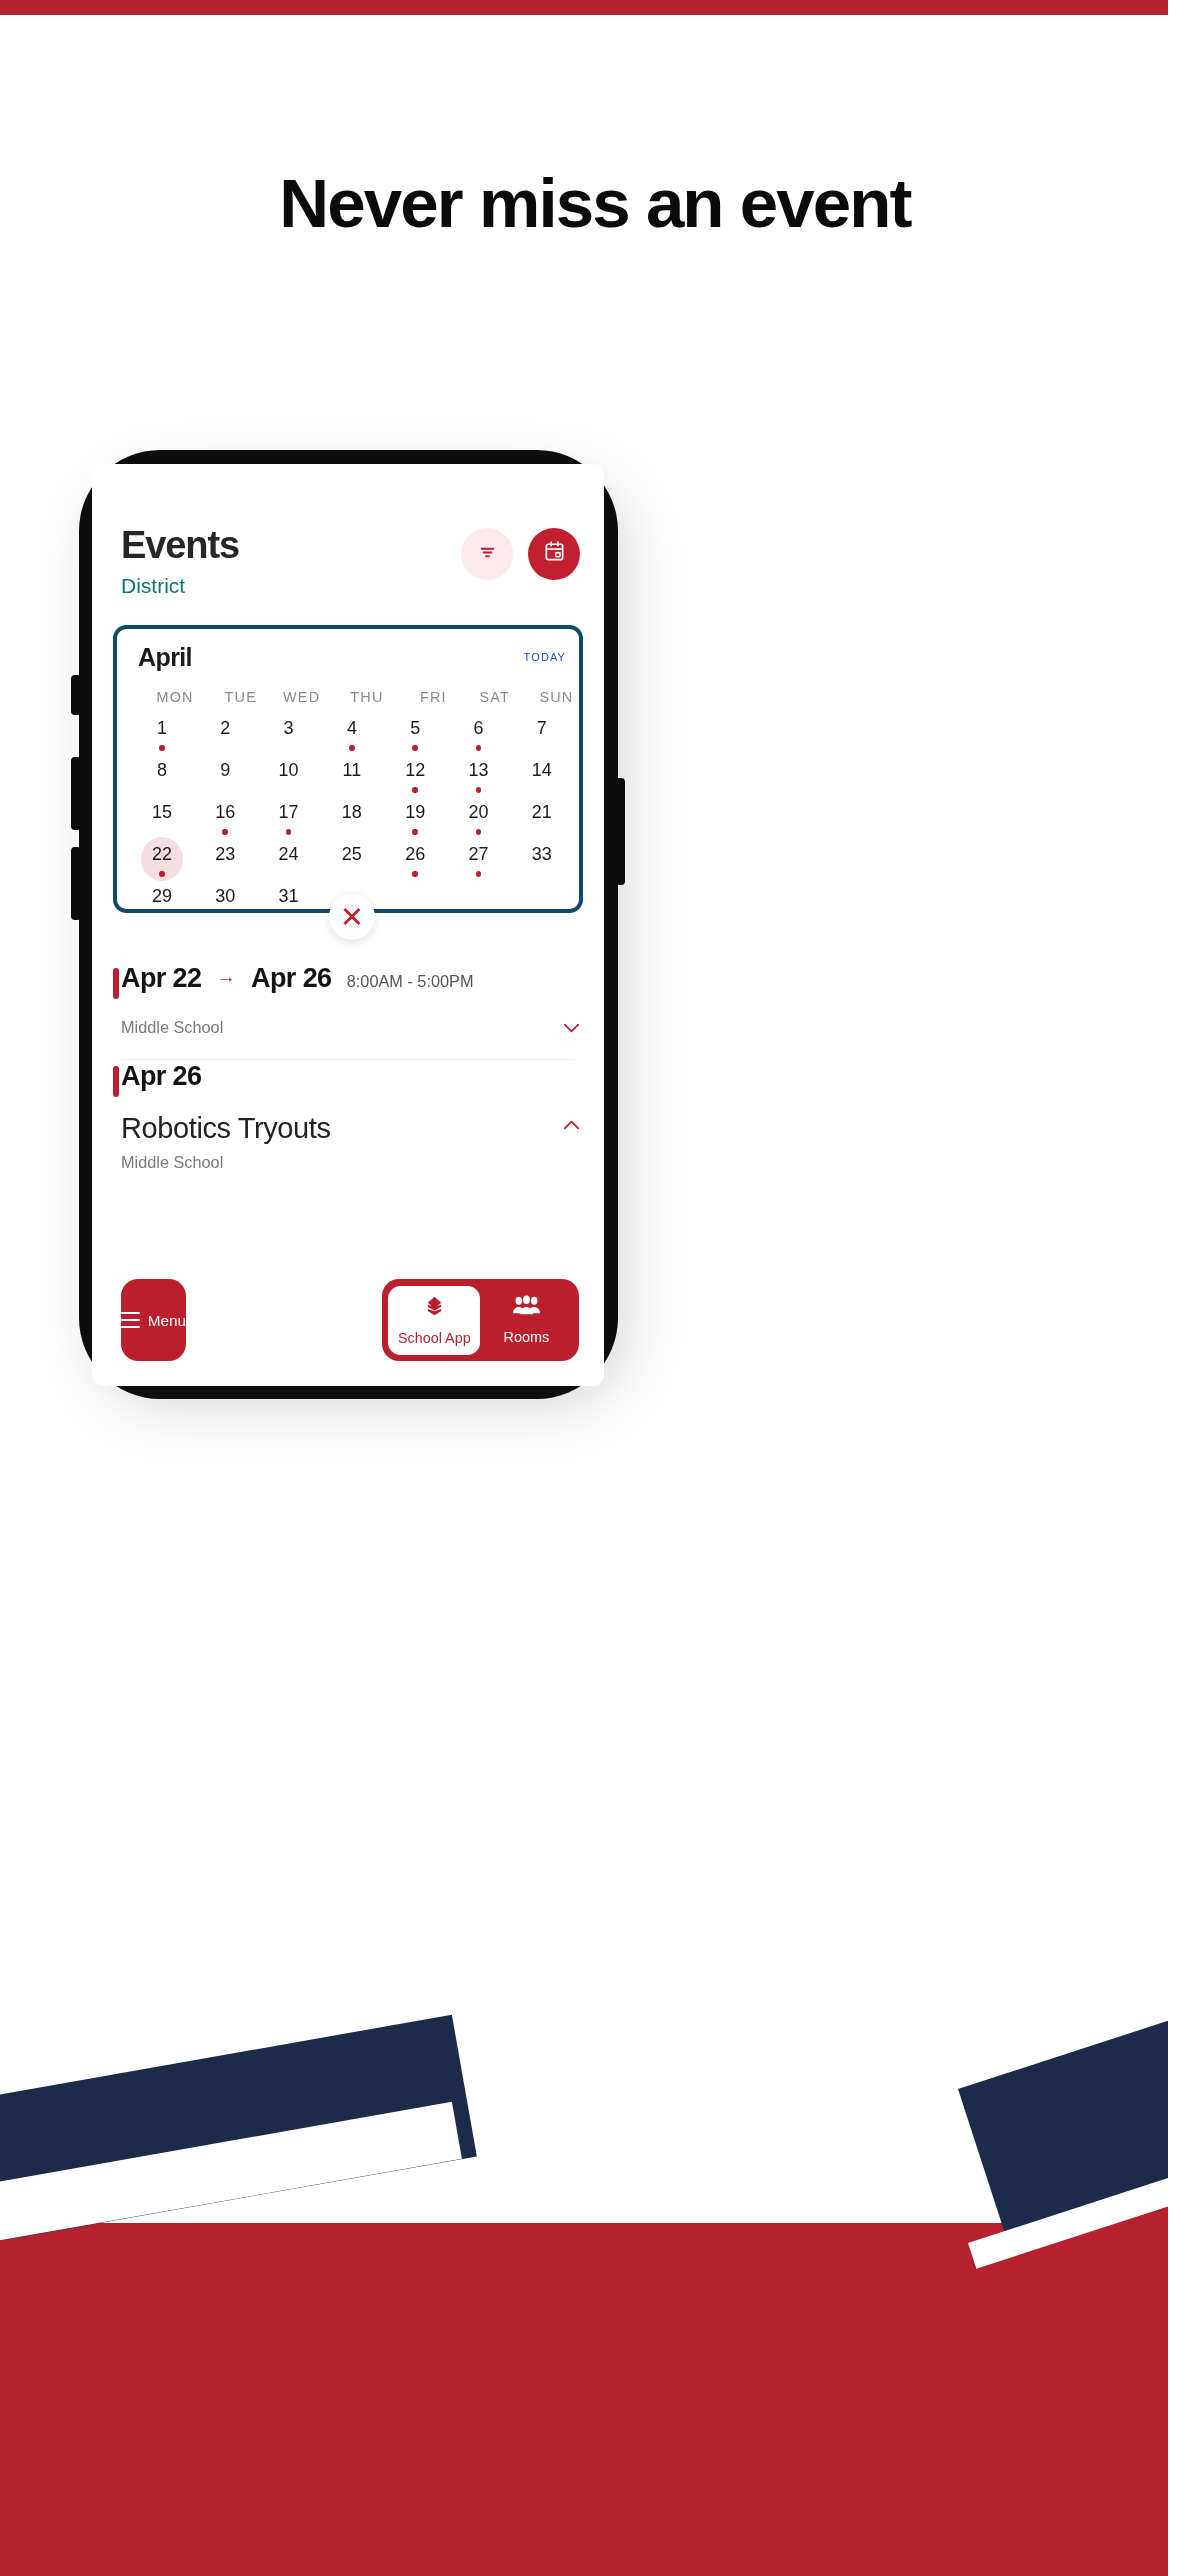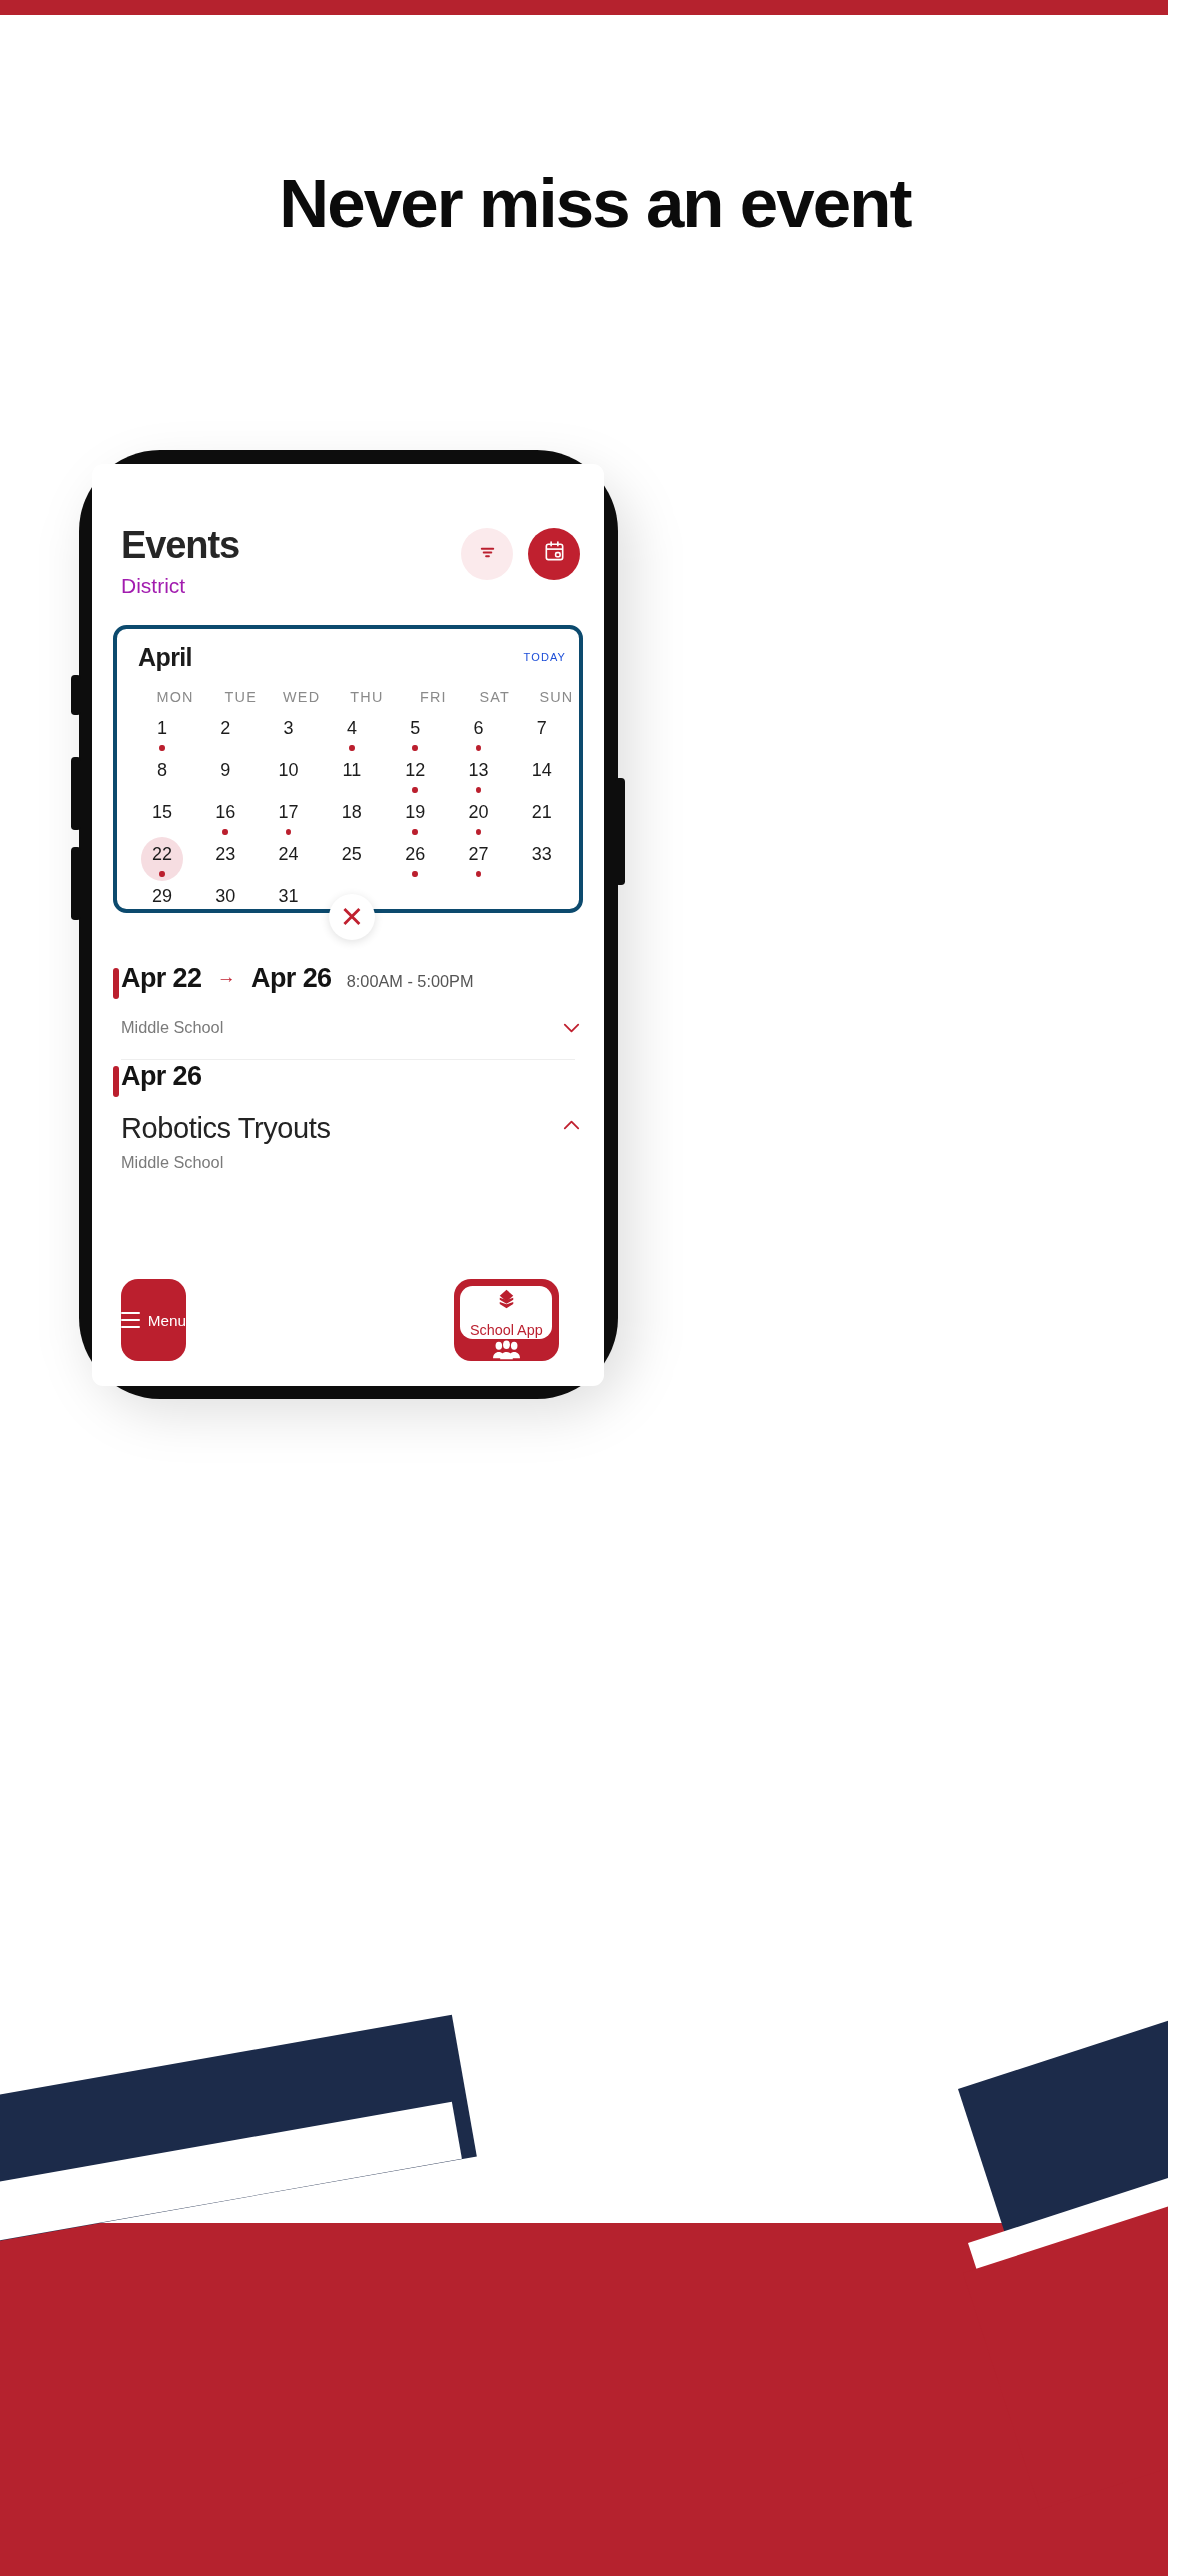--- a/index.html
+++ b/index.html
@@ -109,21 +109,21 @@
   }
   .app-title{
     position:absolute; left:29px; top:0;
     font-size:38px; line-height:46px;
     font-weight:bold; letter-spacing:-1.1px;
     color:#262626;
   }
   .app-subtitle{
     position:absolute; left:29px; top:50px;
     font-size:21px; line-height:27px;
-    color:#a21caf;
+    color:#0f766e;
   }
   .hdr-btn{
     position:absolute; top:5.8px;
     width:52px; height:52px;
     border-radius:50%;
     display:flex; align-items:center; justify-content:center;
   }
   .hdr-btn.filter{ left:369px; background:#fbeaec; }
   .hdr-btn.calendar{ left:436px; background:#c0202f; }
 
@@ -283,27 +283,26 @@
     color:#ffffff;
   }
   .hamburger{ width:25px; }
   .hamburger i{
     display:block; height:2.4px;
     background:#ffffff; border-radius:1.9px;
     margin-bottom:4.8px;
   }
   .hamburger i:last-child{ margin-bottom:0; }
   .nav-pill{
-    position:absolute; right:45px; top:0;
+    position:absolute; right:25px; top:0;
     height:82px;
     background:#bb1f2e;
     border-radius:17px;
     display:flex; align-items:center;
     padding:6.7px;
-    flex-direction:column;
   }
   .nav-item{
     width:92px; height:69px;
     border-radius:12.5px;
     display:flex; flex-direction:column;
     align-items:center; justify-content:center;
     gap:5.8px;
   }
   .nav-item.active{ background:#ffffff; }
   .nav-label{ font-size:14.4px; line-height:16.3px; color:#ffffff; }

